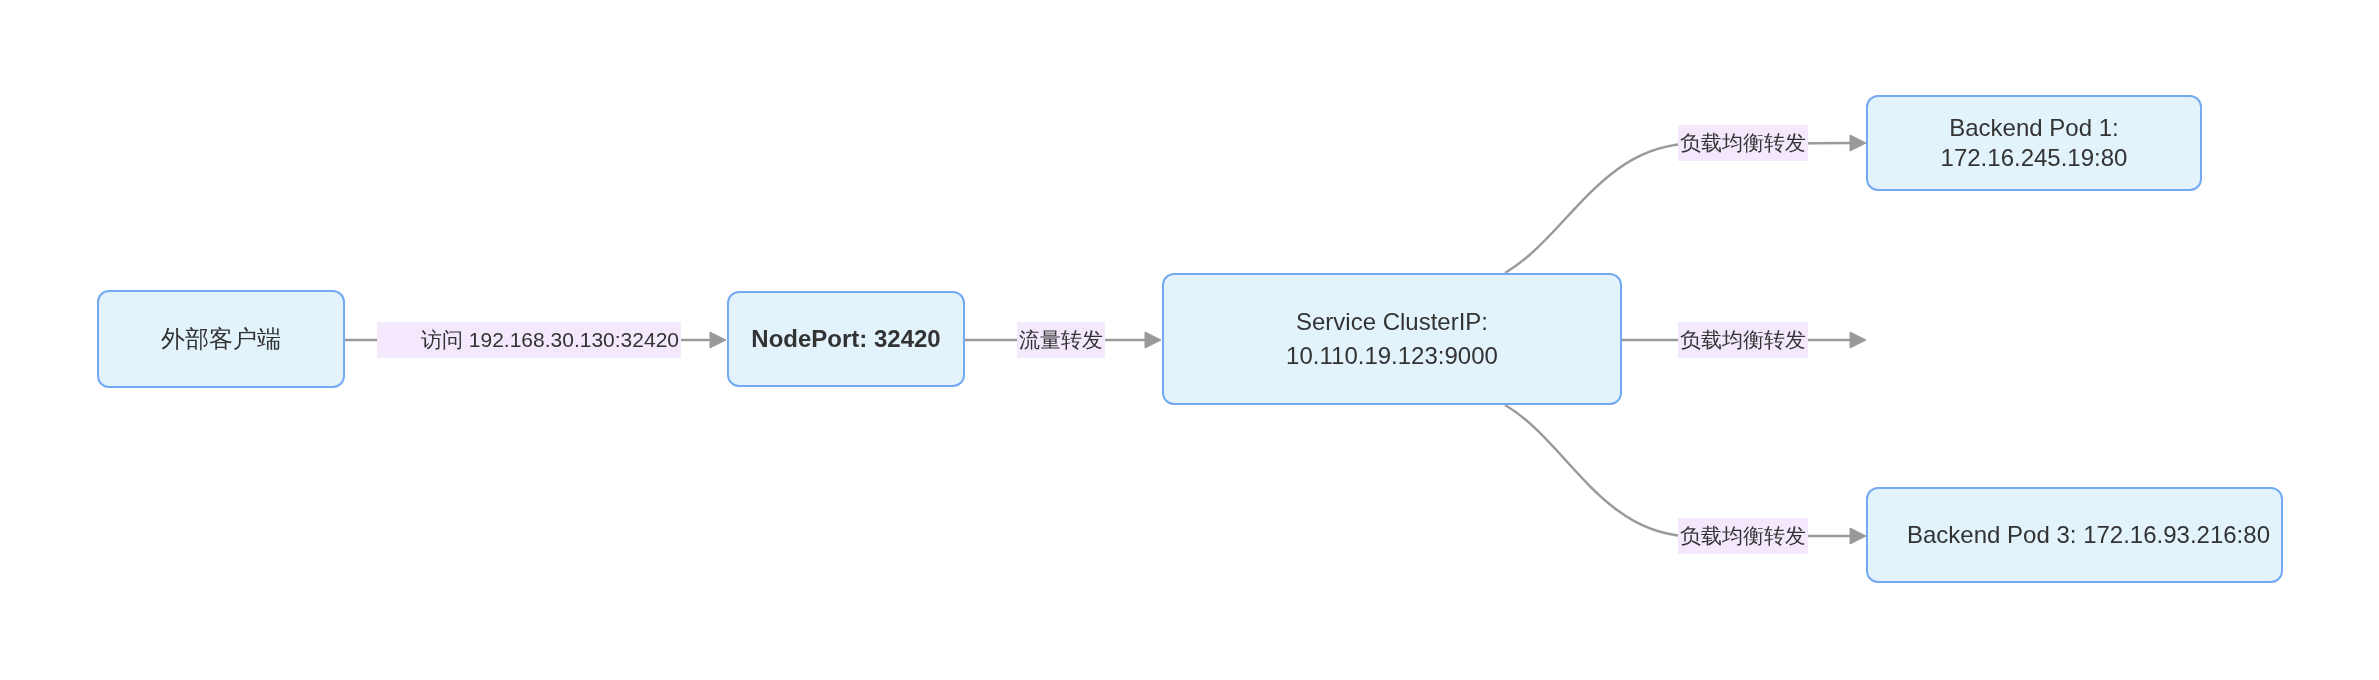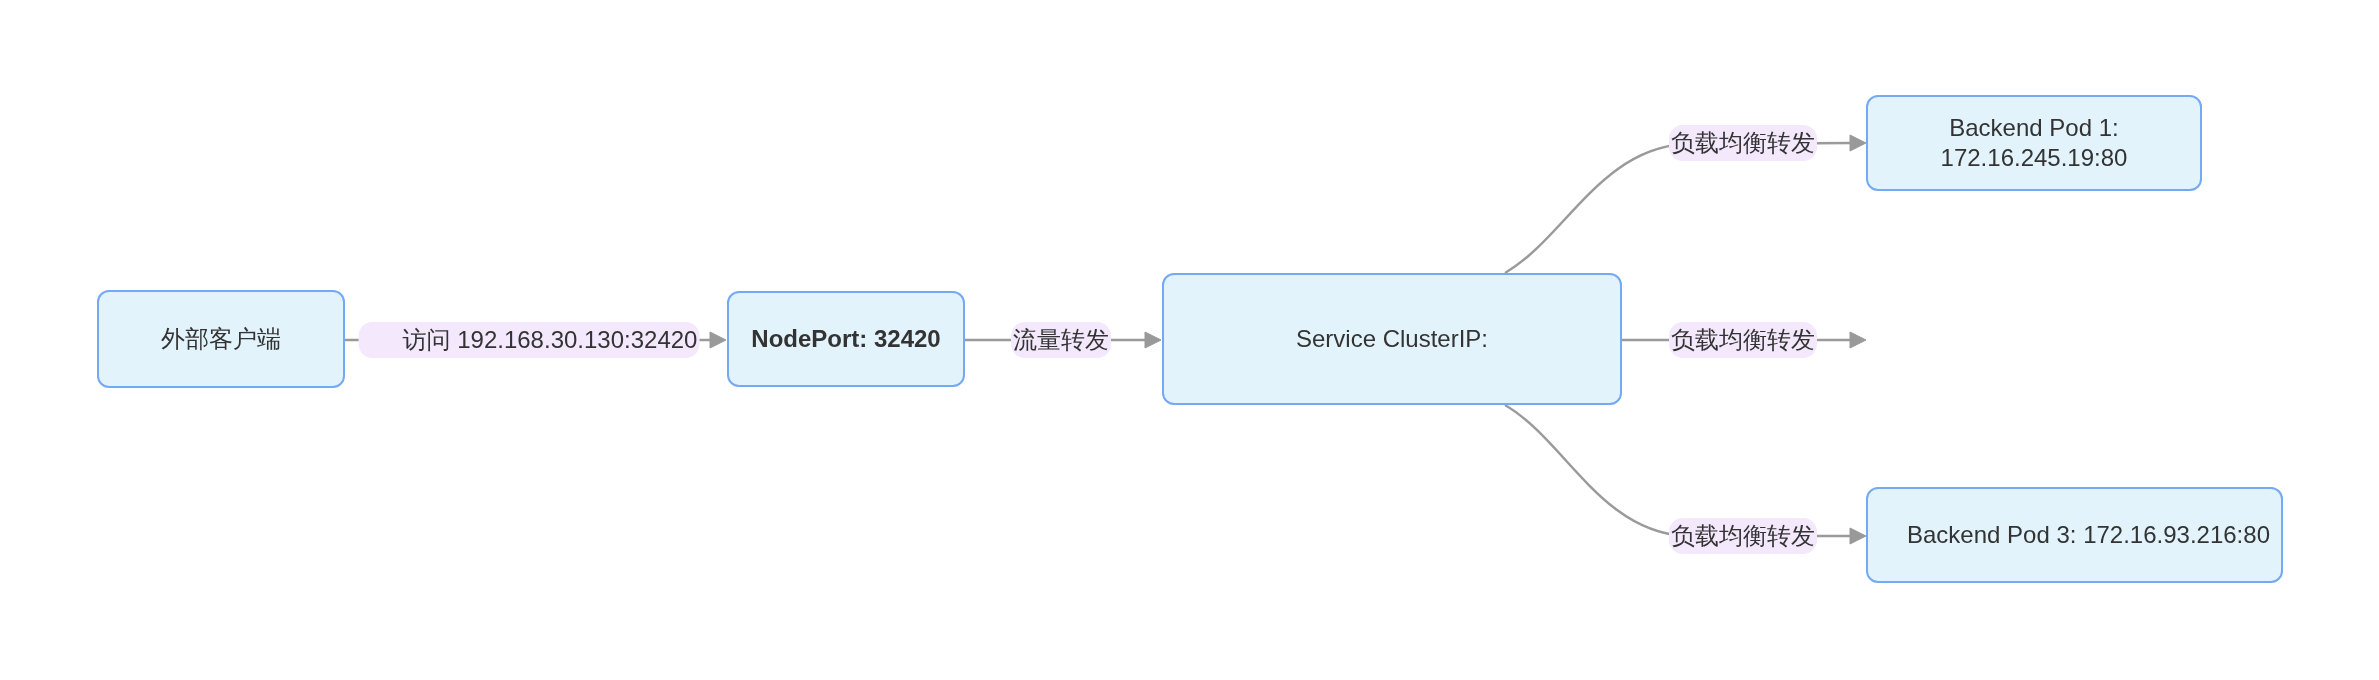--- a/index.html
+++ b/index.html
@@ -49,26 +49,25 @@
     text-align: center;
   }
   .node.rounded { border-radius: 12px; }
   .node.rect { border-radius: 12px; }
   .node .line { display: block; line-height: 34px; }
   .edge-label {
     position: absolute;
     transform: translate(-50%, -50%);
     background: var(--edge-label-bg, #f3e8fc);
     color: var(--text, #333333);
-    font-size: 24px;
+    font-size: 21px;
     line-height: 26px;
     padding: 5px 2px;
     white-space: nowrap;
     text-align: right;
-    border-radius: 14px;
   }
 </style>
 </head>
 <body>
 
 <div class="canvas">
 
   <svg class="edges" viewBox="0 0 2379 680" xmlns="http://www.w3.org/2000/svg">
 
     <path class="edge" d="M345 340 H710"></path>
@@ -90,20 +89,21 @@
   <div class="node rect" style="left:97px; top:290px; width:248px; height:98px;">
     <span>外部客户端</span>
   </div>
 
   <div class="node rounded" style="left:727px; top:291px; width:238px; height:96px;font-weight:bold;">
     <span>NodePort: 32420</span>
   </div>
 
   <div class="node rounded" style="left:1162px; top:273px; width:460px; height:132px;align-items:center;">
     <span class="line">Service ClusterIP:</span>
+    <span class="line">10.110.19.123:9000</span>
   </div>
 
   <div class="node rounded" style="left:1866px; top:95px; width:336px; height:96px;">
     <span>Backend Pod 1: 172.16.245.19:80</span>
   </div>
 
 
   <div class="node rounded" style="left:1866px; top:487px; width:417px; height:96px;padding-left:28px;">
     <span>Backend Pod 3: 172.16.93.216:80</span>
   </div>

